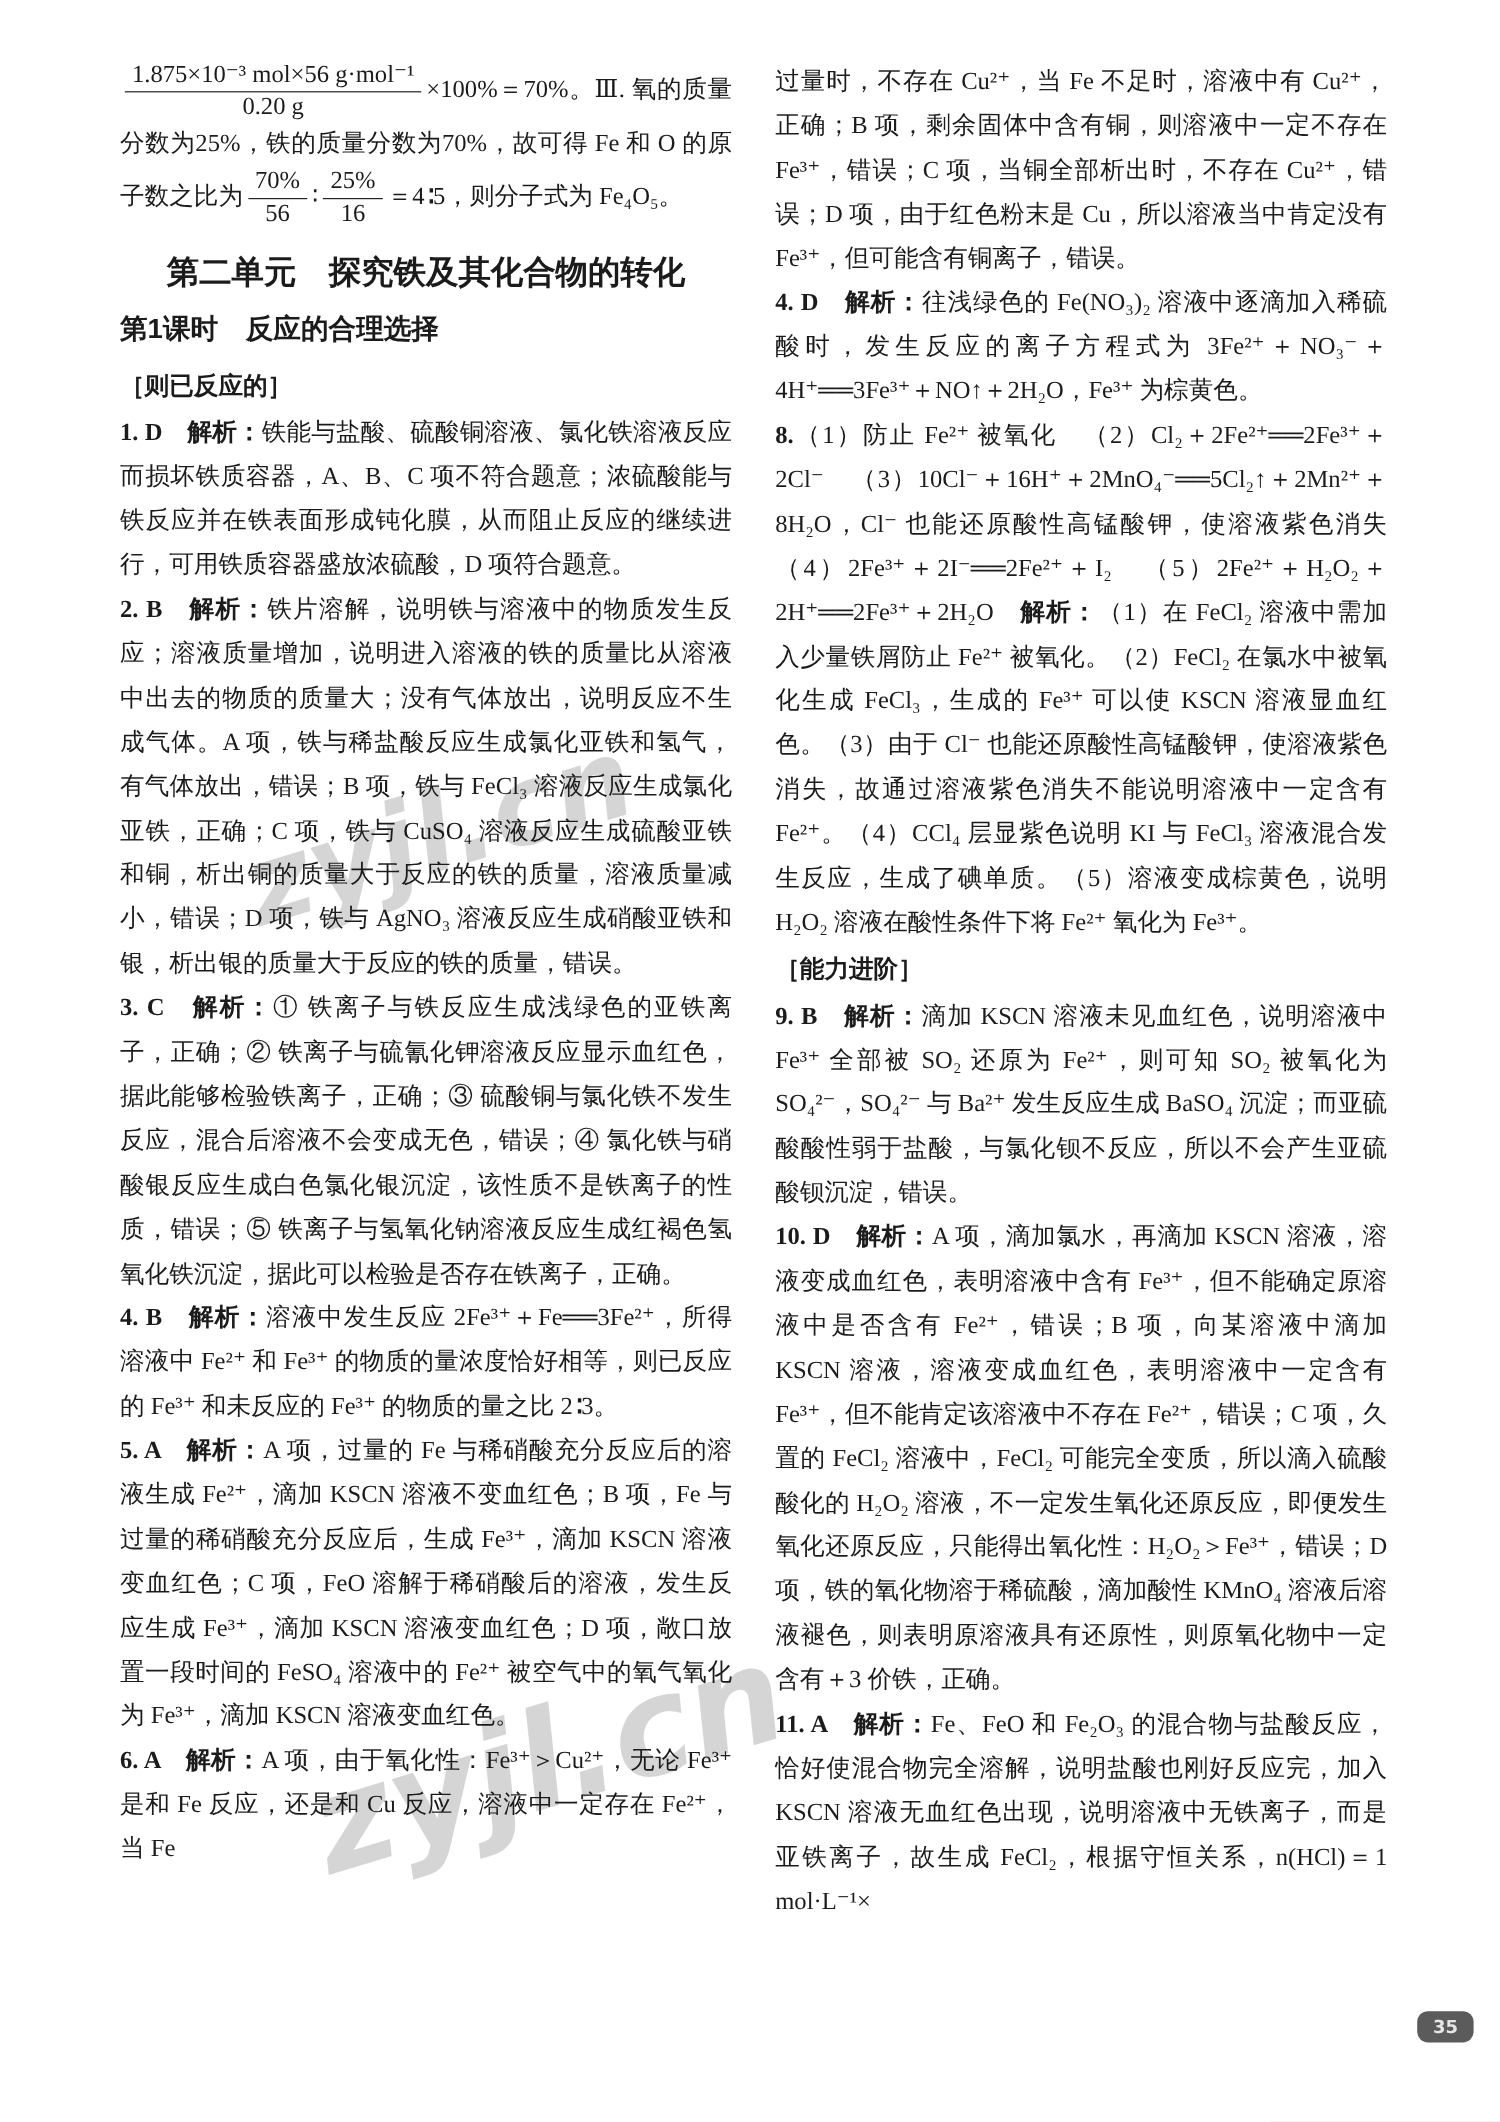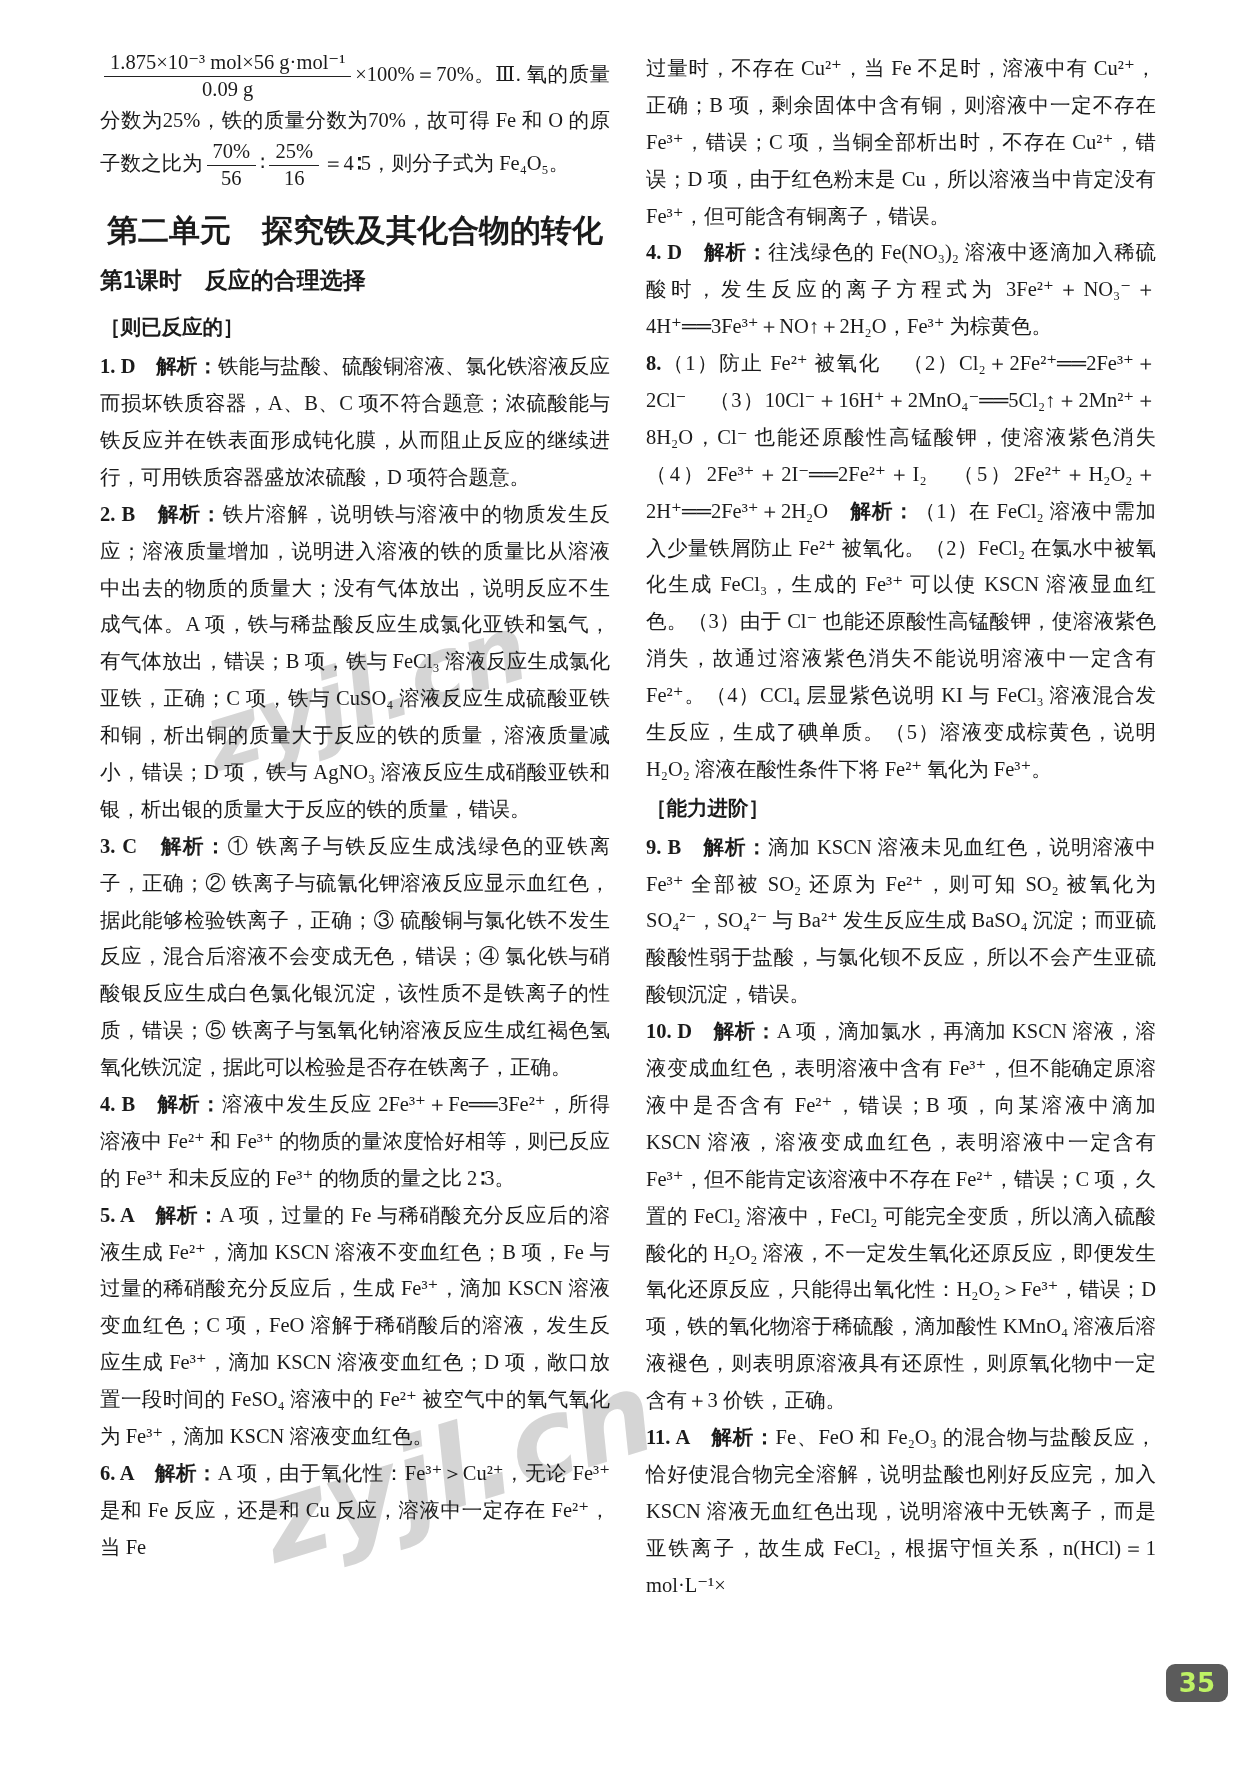--- a/index.html
+++ b/index.html
@@ -5,53 +5,53 @@
   * { margin:0; padding:0; box-sizing:border-box; }
   html,body { background:#e8e8e8; }
   body { width:1250px; height:1768px; margin:0 auto; position:relative;
          font-family:"Liberation Serif","DejaVu Serif",serif; color:#1b1b1b; }
   .page { position:relative; width:1250px; height:1768px; background:#ffffff;
           padding:50px 94px 36px 100px; overflow:hidden; }
   .columns { display:flex; gap:36px; position:relative; z-index:2; }
   .col { width:510px; font-size:20.5px; line-height:1.8; text-align:justify; }
   .block { margin:0; }
   .bold { font-weight:bold; }
-  .h1 { font-size:31px; font-weight:bold; text-align:center; margin:18px 0 10px;
+  .h1 { font-size:27px; font-weight:bold; text-align:center; margin:18px 0 10px;
         line-height:1.4; font-family:"Liberation Sans","DejaVu Sans",sans-serif; }
   .h2 { font-size:23px; font-weight:bold; text-align:left; margin:6px 0 12px;
         line-height:1.5; font-family:"Liberation Sans","DejaVu Sans",sans-serif; }
   .section { font-weight:bold; margin:2px 0; }
   .frac { display:inline-flex; flex-direction:column; text-align:center;
           vertical-align:middle; line-height:1.25; margin:0 4px; }
   .frac .num { display:block; border-bottom:1.5px solid #222; padding:0 6px;text-align:center; }
   .frac .den { display:block; padding:0 6px; }
   .watermark { position:absolute; z-index:1; font-style:italic; font-weight:bold;
                color:rgba(145,145,145,0.38); transform:rotate(-17deg);
                white-space:nowrap; pointer-events:none;
                font-family:"DejaVu Sans",sans-serif; }
   .wm1 { font-size:92px;  left:200px; top:640px; }
   .wm2 { font-size:112px; left:255px; top:1402px; }
   .page-number { position:absolute; z-index:3; right:22px; bottom:66px;
-                 background:#5b5b5b; color:#bef264; font-weight:bold;
-                 font-size:26px; padding:4px 13px; border-radius:9px;
+                 background:#5b5b5b; color:#e5e5e5; font-weight:bold;
+                 font-size:15px; padding:4px 13px; border-radius:9px;
                  font-family:"DejaVu Sans",sans-serif; }
 </style>
 </head>
 <body>
 
 <div class="page">
 
   <div class="watermark wm1">zyjl.cn</div>
   <div class="watermark wm2">zyjl.cn</div>
 
   <div class="columns">
     <div class="col" id="col-left">
         <div class="block para"><span class="frac">
             <span class="num">1.875×10⁻³ mol×56 g·mol⁻¹</span>
-            <span class="den">0.09 g</span>
+            <span class="den">0.20 g</span>
           </span><span>×100%＝70%。Ⅲ. 氧的质量分数为25%，铁的质量分数为70%，故可得 Fe 和 O 的原子数之比为</span><span class="frac">
             <span class="num">70%</span>
             <span class="den">56</span>
           </span><span>∶</span><span class="frac">
             <span class="num">25%</span>
             <span class="den">16</span>
           </span><span>＝4∶5，则分子式为 Fe₄O₅。</span></div>
         <div class="block h1"><span class="bold">第二单元　探究铁及其化合物的转化</span></div>
         <div class="block h2"><span class="bold">第1课时　反应的合理选择</span></div>
         <div class="block section"><span class="bold">［则已反应的］</span></div>

